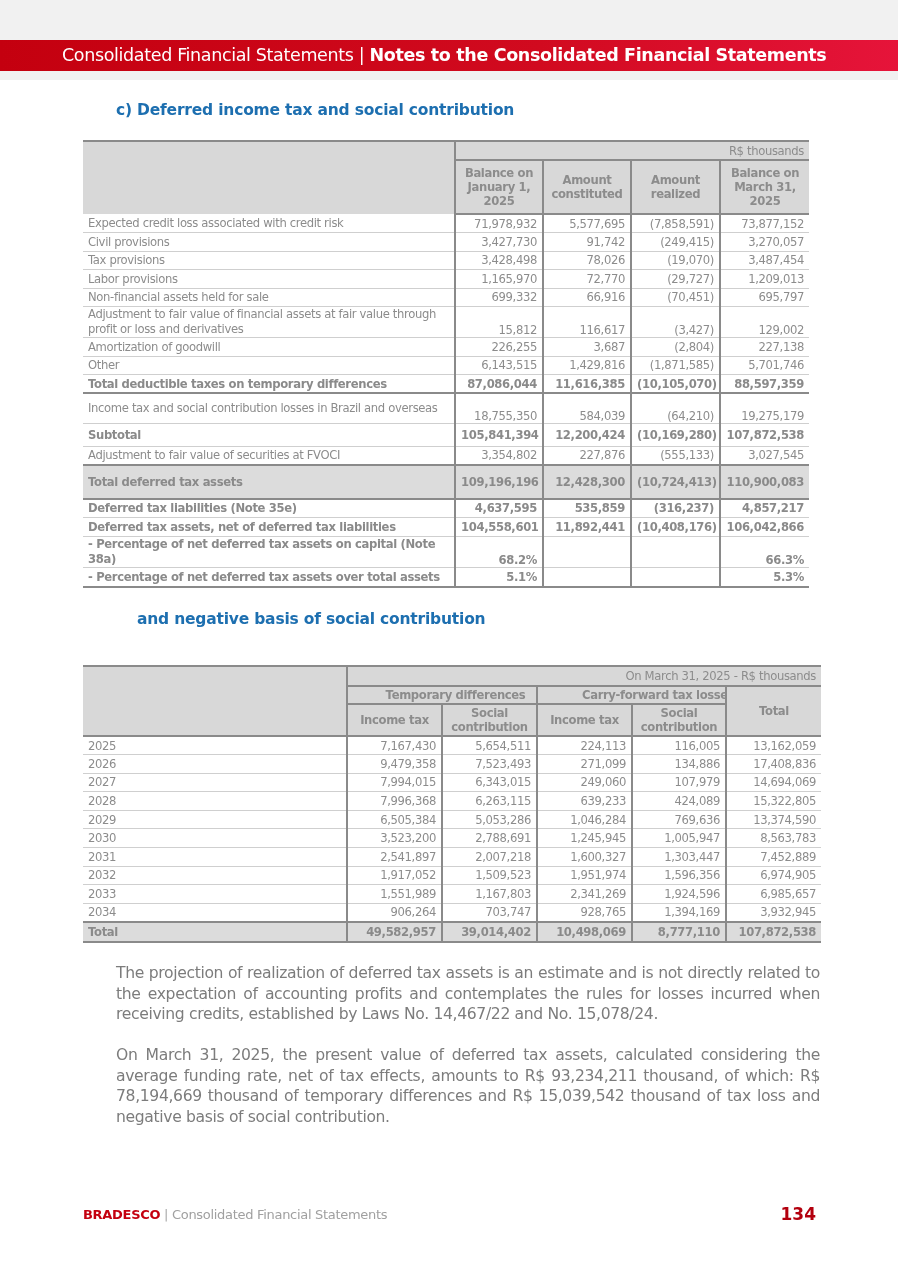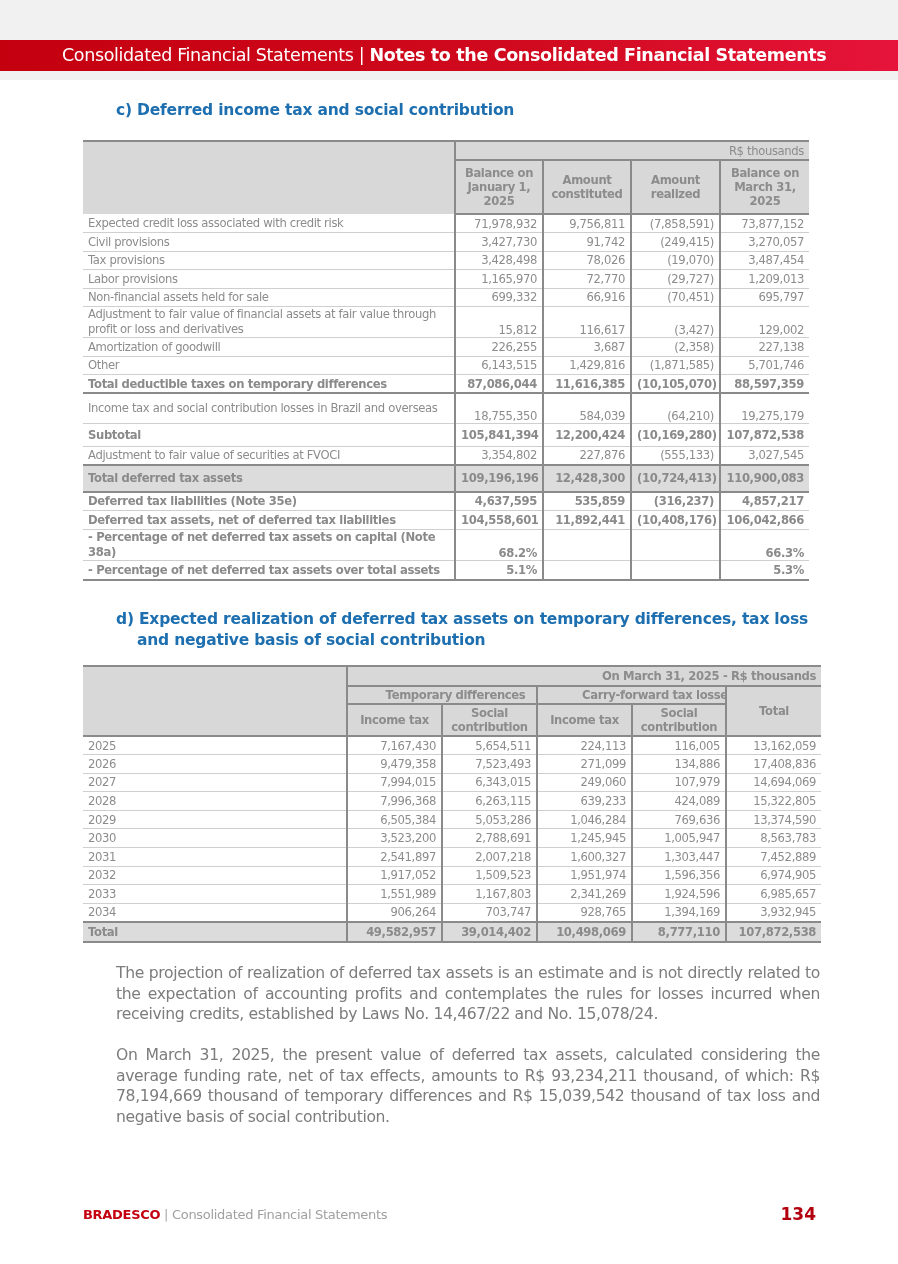--- a/index.html
+++ b/index.html
@@ -69,21 +69,21 @@
       <th class="vsep wrap2 bb2">Balance on January 1, 2025</th>
       <th class="vsep wrap2 bb2">Amount constituted</th>
       <th class="vsep wrap2 bb2">Amount realized</th>
       <th class="vsep wrap2 bb2">Balance on March 31, 2025</th>
     </tr>
   </thead>
   <tbody id="tbody-c">
       <tr style="height: 18.5px;">
         <td class="lbl bbl">Expected credit loss associated with credit risk</td>
         <td class="num vsep bbl">71,978,932</td>
-        <td class="num vsep bbl">9,756,811</td>
+        <td class="num vsep bbl">5,577,695</td>
         <td class="num vsep bbl">(7,858,591)</td>
         <td class="num vsep bbl">73,877,152</td>
       </tr>
       <tr style="height: 18.5px;">
         <td class="lbl bbl">Civil provisions</td>
         <td class="num vsep bbl">3,427,730</td>
         <td class="num vsep bbl">91,742</td>
         <td class="num vsep bbl">(249,415)</td>
         <td class="num vsep bbl">3,270,057</td>
       </tr>
@@ -112,21 +112,21 @@
         <td class="lbl wrap2 bbl">Adjustment to fair value of financial assets at fair value through profit or loss and derivatives</td>
         <td class="num vsep bbl" style="vertical-align: bottom;">15,812</td>
         <td class="num vsep bbl" style="vertical-align: bottom;">116,617</td>
         <td class="num vsep bbl" style="vertical-align: bottom;">(3,427)</td>
         <td class="num vsep bbl" style="vertical-align: bottom;">129,002</td>
       </tr>
       <tr style="height: 18.5px;">
         <td class="lbl bbl">Amortization of goodwill</td>
         <td class="num vsep bbl">226,255</td>
         <td class="num vsep bbl">3,687</td>
-        <td class="num vsep bbl">(2,358)</td>
+        <td class="num vsep bbl">(2,804)</td>
         <td class="num vsep bbl">227,138</td>
       </tr>
       <tr style="height: 18.5px;">
         <td class="lbl bbl">Other</td>
         <td class="num vsep bbl">6,143,515</td>
         <td class="num vsep bbl">1,429,816</td>
         <td class="num vsep bbl">(1,871,585)</td>
         <td class="num vsep bbl">5,701,746</td>
       </tr>
       <tr class="bold" style="height: 18.5px;">
@@ -150,21 +150,21 @@
         <td class="num vsep bbl">(10,169,280)</td>
         <td class="num vsep bbl">107,872,538</td>
       </tr>
       <tr style="height: 18.5px;">
         <td class="lbl bb2">Adjustment to fair value of securities at FVOCI</td>
         <td class="num vsep bb2">3,354,802</td>
         <td class="num vsep bb2">227,876</td>
         <td class="num vsep bb2">(555,133)</td>
         <td class="num vsep bb2">3,027,545</td>
       </tr>
-      <tr class="bold shade" style="height: 27px;">
+      <tr class="bold shade" style="height: 34px;">
         <td class="lbl bb2">Total deferred tax assets</td>
         <td class="num vsep bb2">109,196,196</td>
         <td class="num vsep bb2">12,428,300</td>
         <td class="num vsep bb2">(10,724,413)</td>
         <td class="num vsep bb2">110,900,083</td>
       </tr>
       <tr class="bold" style="height: 19px;">
         <td class="lbl bbl">Deferred tax liabilities (Note 35e)</td>
         <td class="num vsep bbl">4,637,595</td>
         <td class="num vsep bbl">535,859</td>
@@ -189,37 +189,36 @@
         <td class="lbl bb2">- Percentage of net deferred tax assets over total assets</td>
         <td class="num vsep bb2">5.1%</td>
         <td class="num vsep bb2"></td>
         <td class="num vsep bb2"></td>
         <td class="num vsep bb2">5.3%</td>
       </tr>
     </tbody>
 </table>
 
 <div class="section-title" style="left:116px; top:609px;">
-  <span>d) Expected realization of deferred tax assets on temporary differences, tax loss</span>
   <span class="indent">and negative basis of social contribution</span>
 </div>
 
 <table class="ft" id="tbl-d" style="left:83px; top:665px; width:738px;">
   <colgroup>
     <col style="width:264px">
       <col style="width:95px">
       <col style="width:95px">
       <col style="width:95px">
       <col style="width:94px">
       <col style="width:95px">
   </colgroup>
   <thead>
     <tr style="height:20px;">
       <th class="bt2" rowspan="3" style="border-bottom:2px solid #8a8a8a;"></th>
-      <th class="bt2 vsep unit" colspan="5" style="border-bottom:2px solid #8a8a8a;font-weight:bold;">On March 31, 2025 - R$ thousands</th>
+      <th class="bt2 vsep unit" colspan="5" style="border-bottom:2px solid #8a8a8a;">On March 31, 2025 - R$ thousands</th>
     </tr>
     <tr style="height:18px;">
       <th class="vsep" colspan="2" style="border-bottom:2px solid #8a8a8a;padding-left:32px;">Temporary differences</th>
       <th class="vsep" colspan="2" style="border-bottom:2px solid #8a8a8a;padding-left:44px;">Carry-forward tax losses</th>
       <th class="vsep bb2" rowspan="2">Total</th>
     </tr>
     <tr style="height:32px;">
       <th class="vsep bb2 wrap2">Income tax</th>
       <th class="vsep bb2 wrap2">Social contribution</th>
       <th class="vsep bb2 wrap2">Income tax</th>

